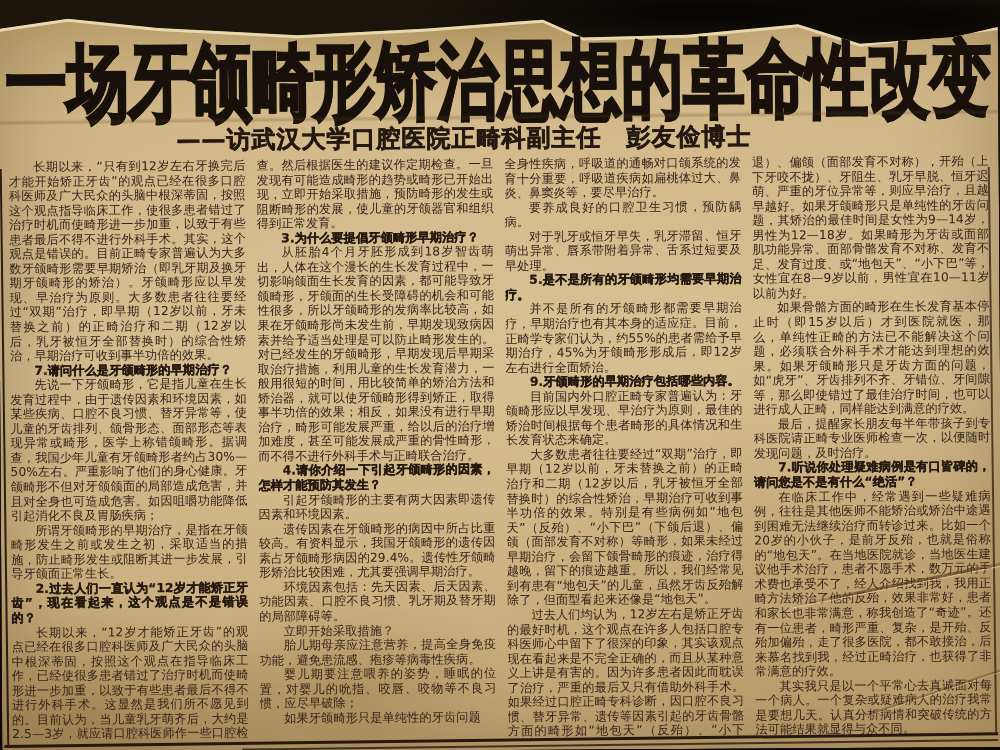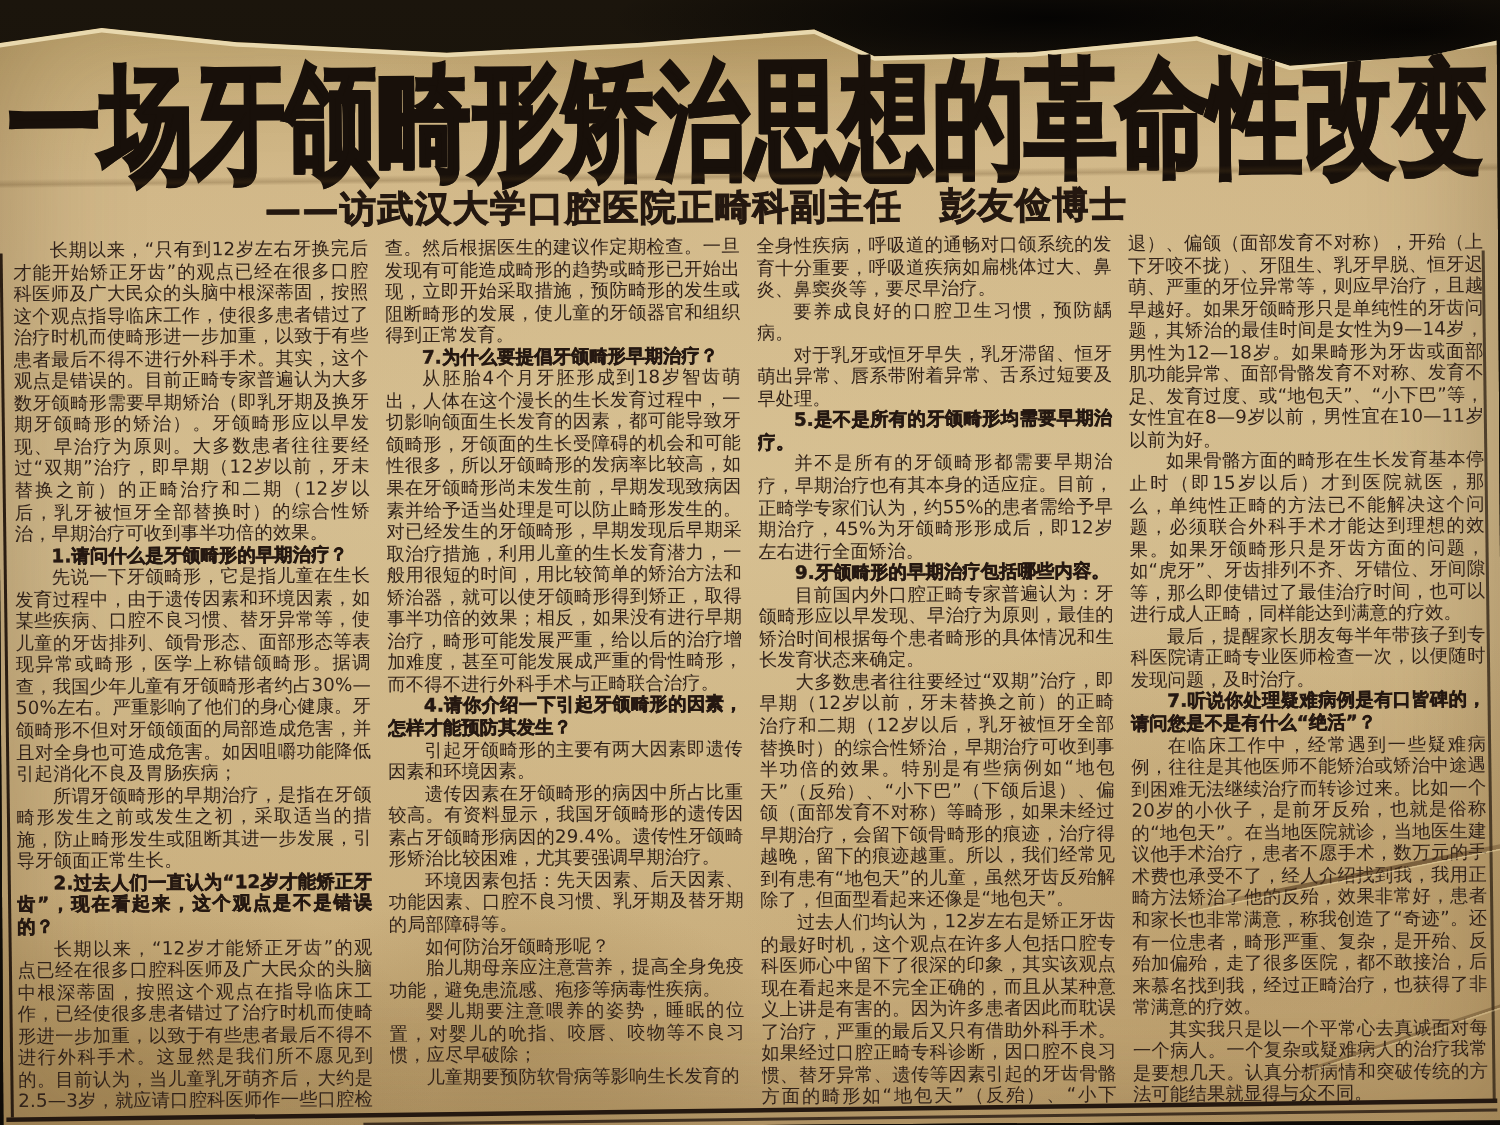--- a/index.html
+++ b/index.html
@@ -105,38 +105,38 @@
 
 <div class="paper">
   <div class="tear"></div>
   <div class="headline">一场牙颌畸形矫治思想的革命性改变</div>
   <div class="crease-under-head"></div>
   <div class="subtitle">——访武汉大学口腔医院正畸科副主任　彭友俭博士</div>
 
   <div class="body-area">
     <div class="col">
         <p class="blk p">长期以来，“只有到12岁左右牙换完后才能开始矫正牙齿”的观点已经在很多口腔科医师及广大民众的头脑中根深蒂固，按照这个观点指导临床工作，使很多患者错过了治疗时机而使畸形进一步加重，以致于有些患者最后不得不进行外科手术。其实，这个观点是错误的。目前正畸专家普遍认为大多数牙颌畸形需要早期矫治（即乳牙期及换牙期牙颌畸形的矫治）。牙颌畸形应以早发现、早治疗为原则。大多数患者往往要经过“双期”治疗，即早期（12岁以前，牙未替换之前）的正畸治疗和二期（12岁以后，乳牙被恒牙全部替换时）的综合性矫治，早期治疗可收到事半功倍的效果。</p>
-        <p class="blk h">1.请问什么是牙颌畸形的早期治疗？</p>
+        <p class="blk h">7.请问什么是牙颌畸形的早期治疗？</p>
         <p class="blk p">先说一下牙颌畸形，它是指儿童在生长发育过程中，由于遗传因素和环境因素，如某些疾病、口腔不良习惯、替牙异常等，使儿童的牙齿排列、颌骨形态、面部形态等表现异常或畸形，医学上称错颌畸形。据调查，我国少年儿童有牙颌畸形者约占30%—50%左右。严重影响了他们的身心健康。牙颌畸形不但对牙颌颌面的局部造成危害，并且对全身也可造成危害。如因咀嚼功能降低引起消化不良及胃肠疾病；</p>
         <p class="blk p">所谓牙颌畸形的早期治疗，是指在牙颌畸形发生之前或发生之初，采取适当的措施，防止畸形发生或阻断其进一步发展，引导牙颌面正常生长。</p>
         <p class="blk h">2.过去人们一直认为“12岁才能矫正牙齿”，现在看起来，这个观点是不是错误的？</p>
         <p class="blk p">长期以来，“12岁才能矫正牙齿”的观点已经在很多口腔科医师及广大民众的头脑中根深蒂固，按照这个观点在指导临床工作，已经使很多患者错过了治疗时机而使畸形进一步加重，以致于有些患者最后不得不进行外科手术。这显然是我们所不愿见到的。目前认为，当儿童乳牙萌齐后，大约是2.5—3岁，就应请口腔科医师作一些口腔检</p>
       </div>
     <div class="col">
         <p class="blk cont">查。然后根据医生的建议作定期检查。一旦发现有可能造成畸形的趋势或畸形已开始出现，立即开始采取措施，预防畸形的发生或阻断畸形的发展，使儿童的牙颌器官和组织得到正常发育。</p>
-        <p class="blk h">7.为什么要提倡牙颌畸形早期治疗？</p>
+        <p class="blk h">3.为什么要提倡牙颌畸形早期治疗？</p>
         <p class="blk p">从胚胎4个月牙胚形成到18岁智齿萌出，人体在这个漫长的生长发育过程中，一切影响颌面生长发育的因素，都可能导致牙颌畸形，牙颌面的生长受障碍的机会和可能性很多，所以牙颌畸形的发病率比较高，如果在牙颌畸形尚未发生前，早期发现致病因素并给予适当处理是可以防止畸形发生的。对已经发生的牙颌畸形，早期发现后早期采取治疗措施，利用儿童的生长发育潜力，一般用很短的时间，用比较简单的矫治方法和矫治器，就可以使牙颌畸形得到矫正，取得事半功倍的效果；相反，如果没有进行早期治疗，畸形可能发展严重，给以后的治疗增加难度，甚至可能发展成严重的骨性畸形，而不得不进行外科手术与正畸联合治疗。</p>
         <p class="blk h">4.请你介绍一下引起牙颌畸形的因素，怎样才能预防其发生？</p>
         <p class="blk p">引起牙颌畸形的主要有两大因素即遗传因素和环境因素。</p>
         <p class="blk p">遗传因素在牙颌畸形的病因中所占比重较高。有资料显示，我国牙颌畸形的遗传因素占牙颌畸形病因的29.4%。遗传性牙颌畸形矫治比较困难，尤其要强调早期治疗。</p>
         <p class="blk p">环境因素包括：先天因素、后天因素、功能因素、口腔不良习惯、乳牙期及替牙期的局部障碍等。</p>
-        <p class="blk p">如何防治牙颌畸形呢？</p>
+        <p class="blk p">立即开始采取措施？</p>
         <p class="blk p">胎儿期母亲应注意营养，提高全身免疫功能，避免患流感、疱疹等病毒性疾病。</p>
         <p class="blk p">婴儿期要注意喂养的姿势，睡眠的位置，对婴儿的吮指、咬唇、咬物等不良习惯，应尽早破除；</p>
-        <p class="blk p">儿童期要预防软骨病等影响生长发育的</p>
+        <p class="blk p">如果牙颌畸形只是单纯性的牙齿问题</p>
       </div>
     <div class="col">
         <p class="blk cont">全身性疾病，呼吸道的通畅对口颌系统的发育十分重要，呼吸道疾病如扁桃体过大、鼻炎、鼻窦炎等，要尽早治疗。</p>
         <p class="blk p">要养成良好的口腔卫生习惯，预防龋病。</p>
         <p class="blk p">对于乳牙或恒牙早失，乳牙滞留、恒牙萌出异常、唇系带附着异常、舌系过短要及早处理。</p>
         <p class="blk h">5.是不是所有的牙颌畸形均需要早期治疗。</p>
         <p class="blk p">并不是所有的牙颌畸形都需要早期治疗，早期治疗也有其本身的适应症。目前，正畸学专家们认为，约55%的患者需给予早期治疗，45%为牙颌畸形形成后，即12岁左右进行全面矫治。</p>
         <p class="blk h">9.牙颌畸形的早期治疗包括哪些内容。</p>
         <p class="blk p">目前国内外口腔正畸专家普遍认为：牙颌畸形应以早发现、早治疗为原则，最佳的矫治时间根据每个患者畸形的具体情况和生长发育状态来确定。</p>
         <p class="blk p">大多数患者往往要经过“双期”治疗，即早期（12岁以前，牙未替换之前）的正畸治疗和二期（12岁以后，乳牙被恒牙全部替换时）的综合性矫治，早期治疗可收到事半功倍的效果。特别是有些病例如“地包天”（反殆）、“小下巴”（下颌后退）、偏颌（面部发育不对称）等畸形，如果未经过早期治疗，会留下颌骨畸形的痕迹，治疗得越晚，留下的痕迹越重。所以，我们经常见到有患有“地包天”的儿童，虽然牙齿反殆解除了，但面型看起来还像是“地包天”。</p>

